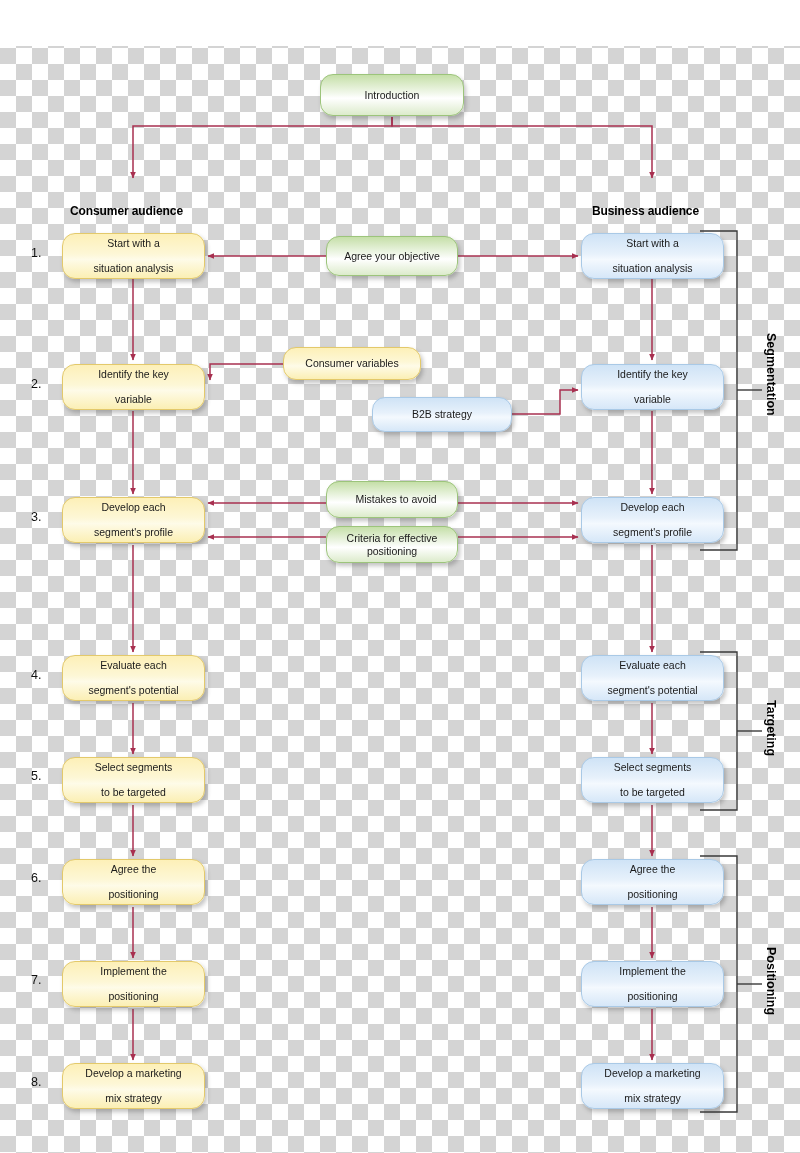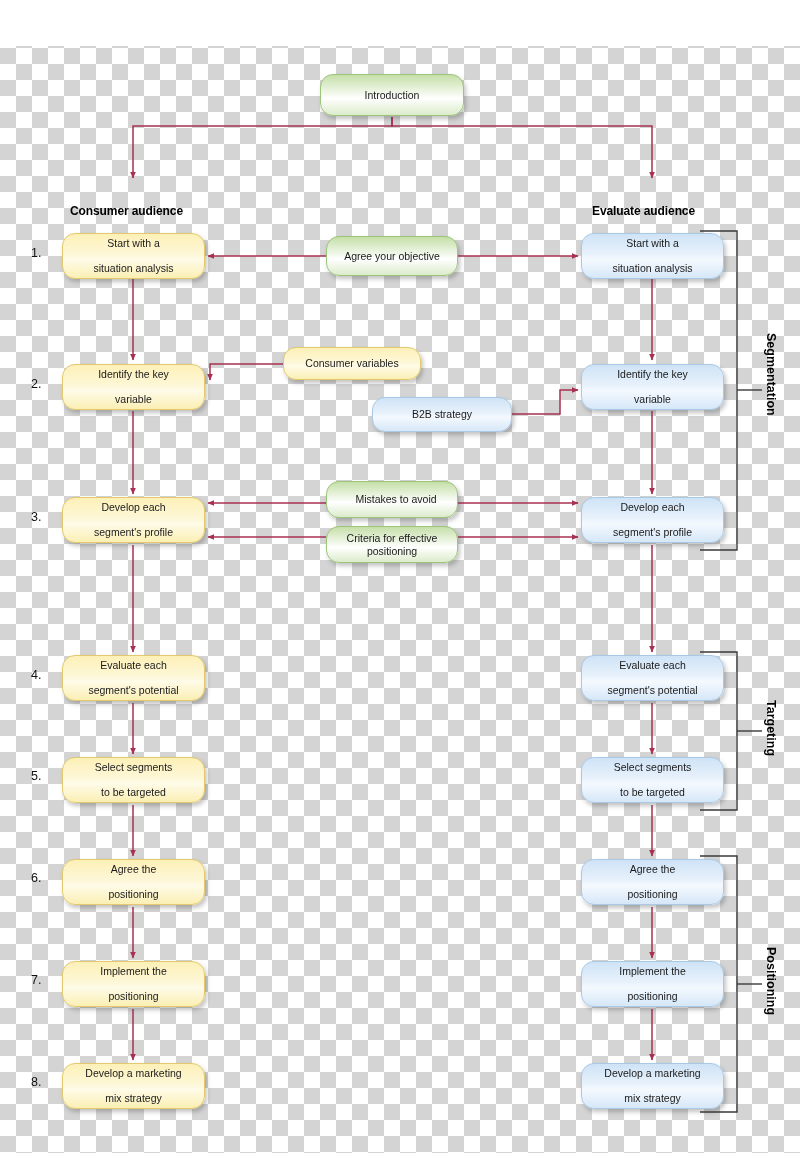--- a/index.html
+++ b/index.html
@@ -127,21 +127,21 @@
 
       <path d="M700,652 L737,652 L737,810 L700,810"></path>
       <path d="M737,731 L762,731"></path>
 
       <path d="M700,856 L737,856 L737,1112 L700,1112"></path>
       <path d="M737,984 L762,984"></path>
     </g>
   </svg>
 
   <div class="colhead" style="left:70px;top:204px;">Consumer audience</div>
-  <div class="colhead" style="left:592px;top:204px;">Evaluate audience</div>
+  <div class="colhead" style="left:592px;top:204px;">Business audience</div>
 
   <div class="node n-green" style="left:320px;top:74px;width:144px;height:42px;">
     <span>Introduction</span>
   </div>
 
   <div class="node n-green" style="left:326px;top:236px;width:132px;height:40px;align-items:center;">
     <span>Agree your objective</span>
   </div>
   <div class="node n-yellow" style="left:283px;top:347px;width:138px;height:33px;">
     <span>Consumer variables</span>

